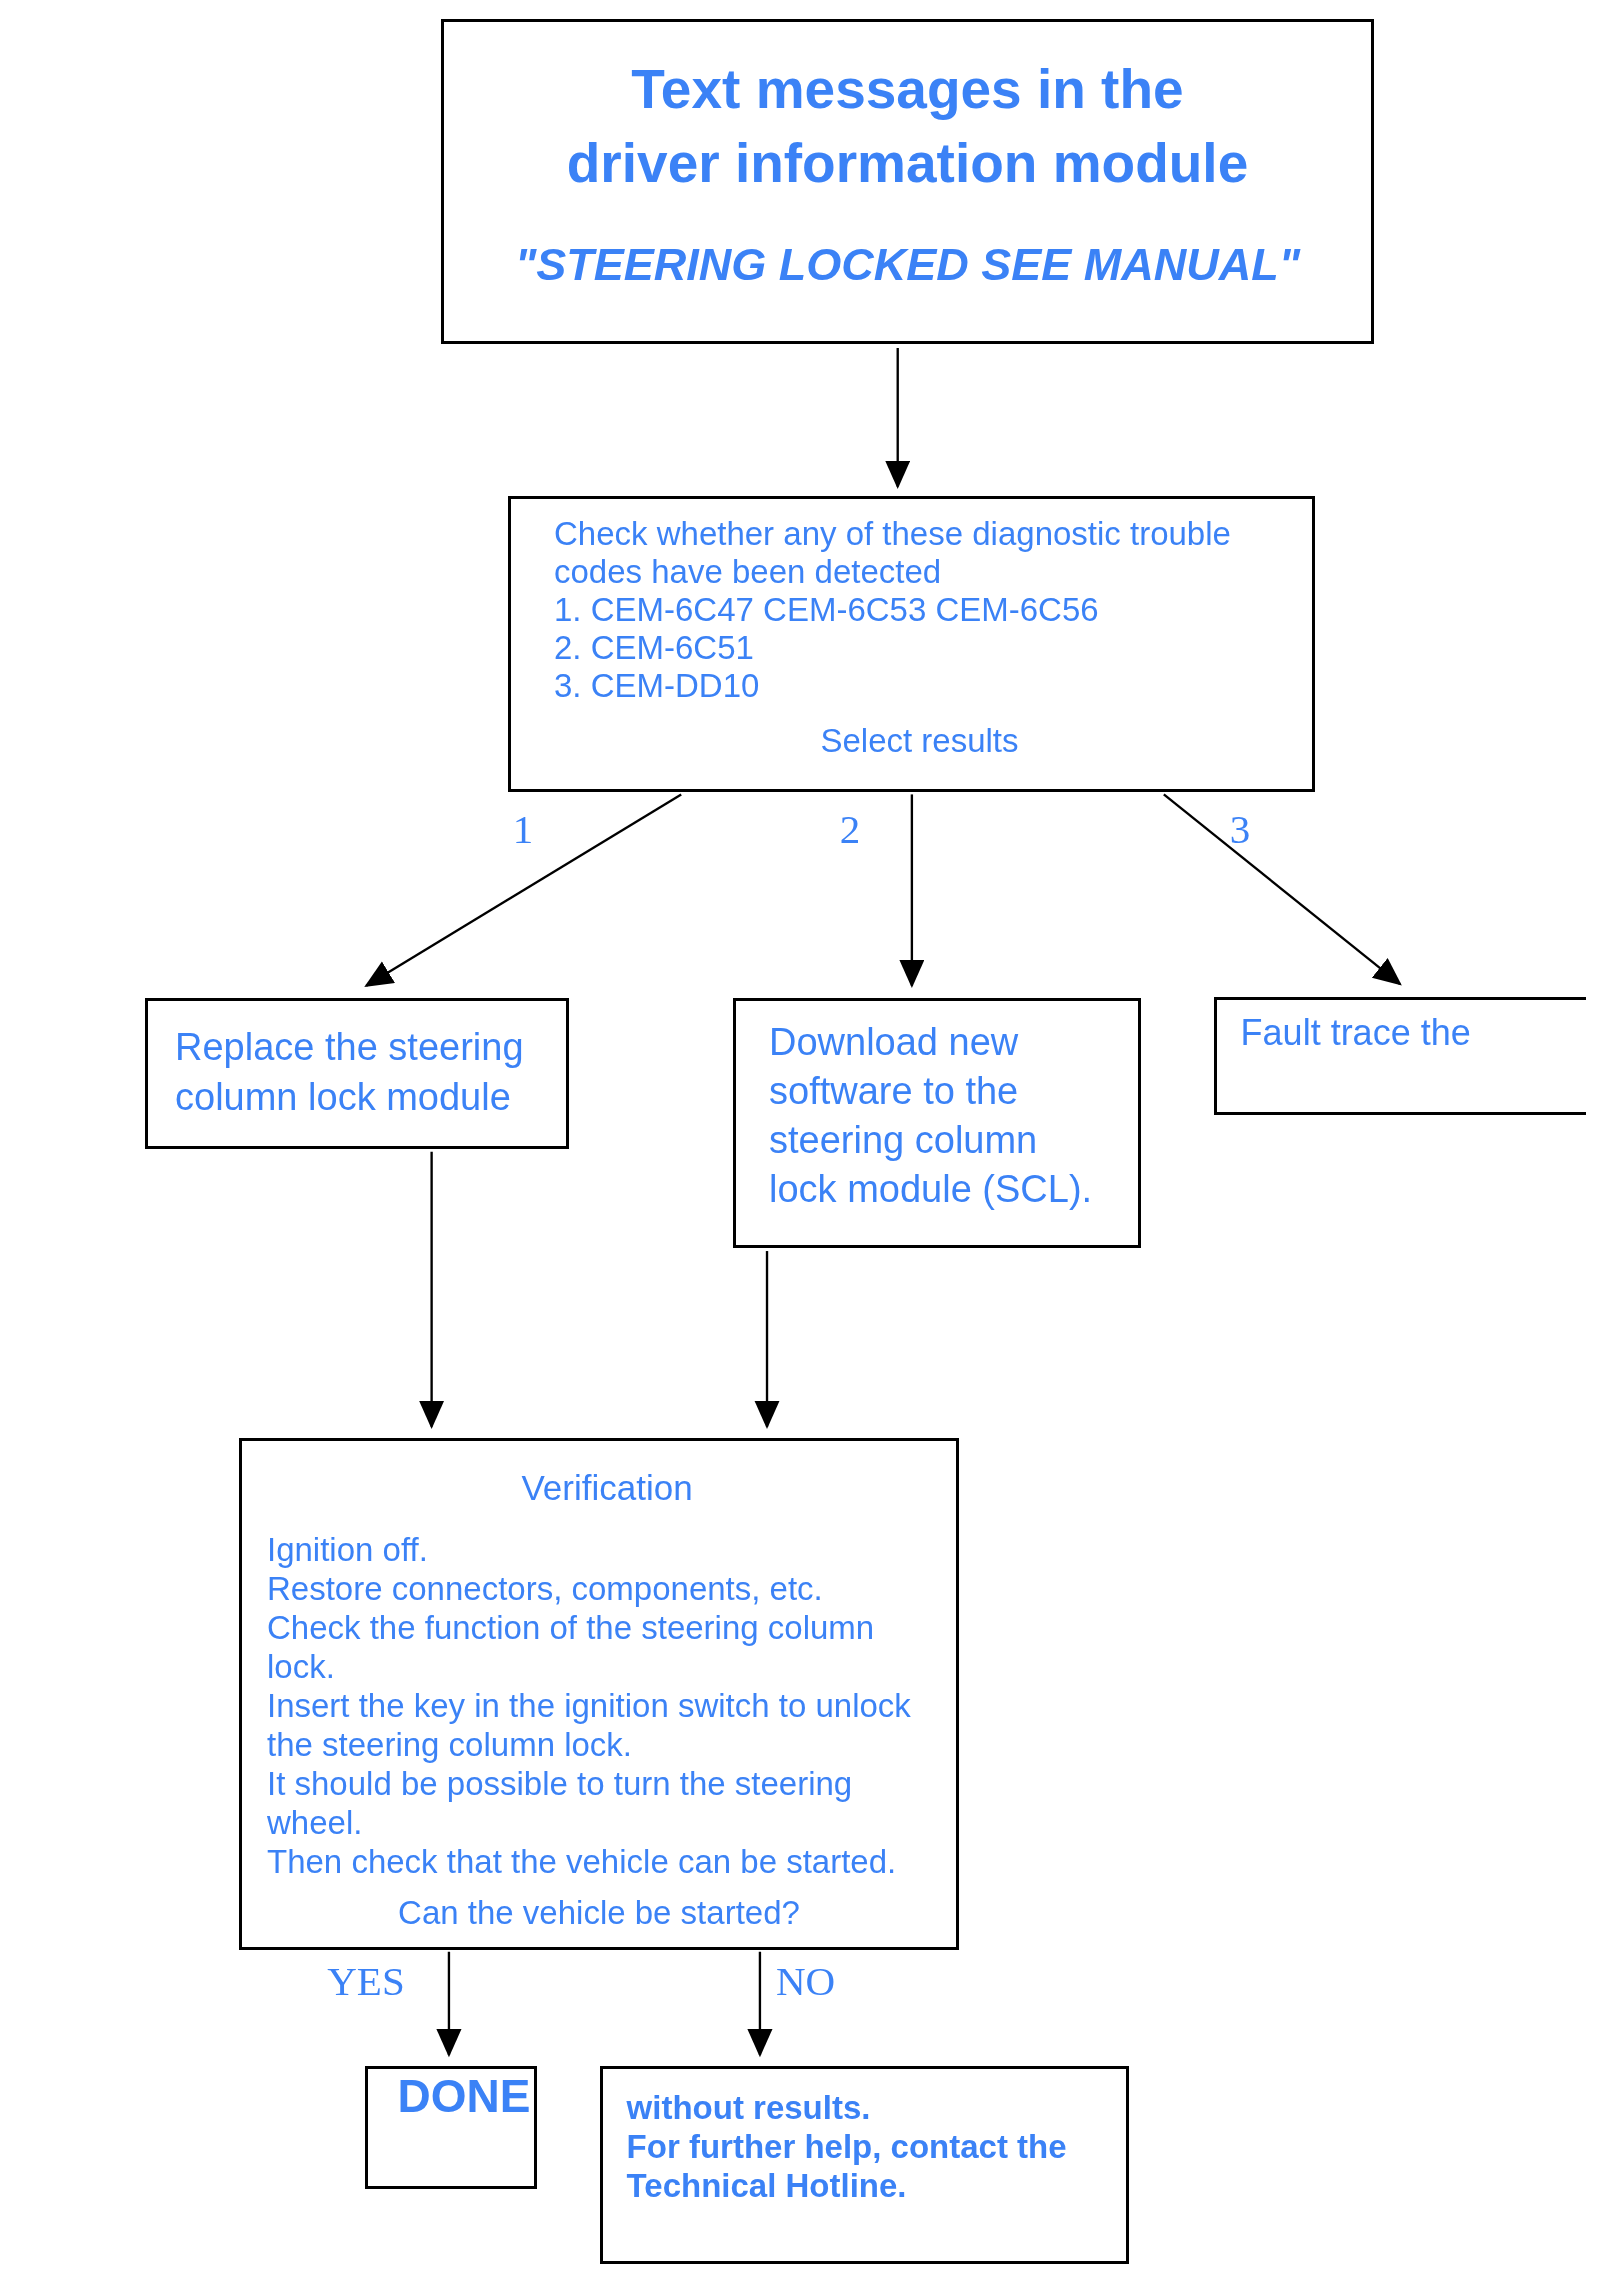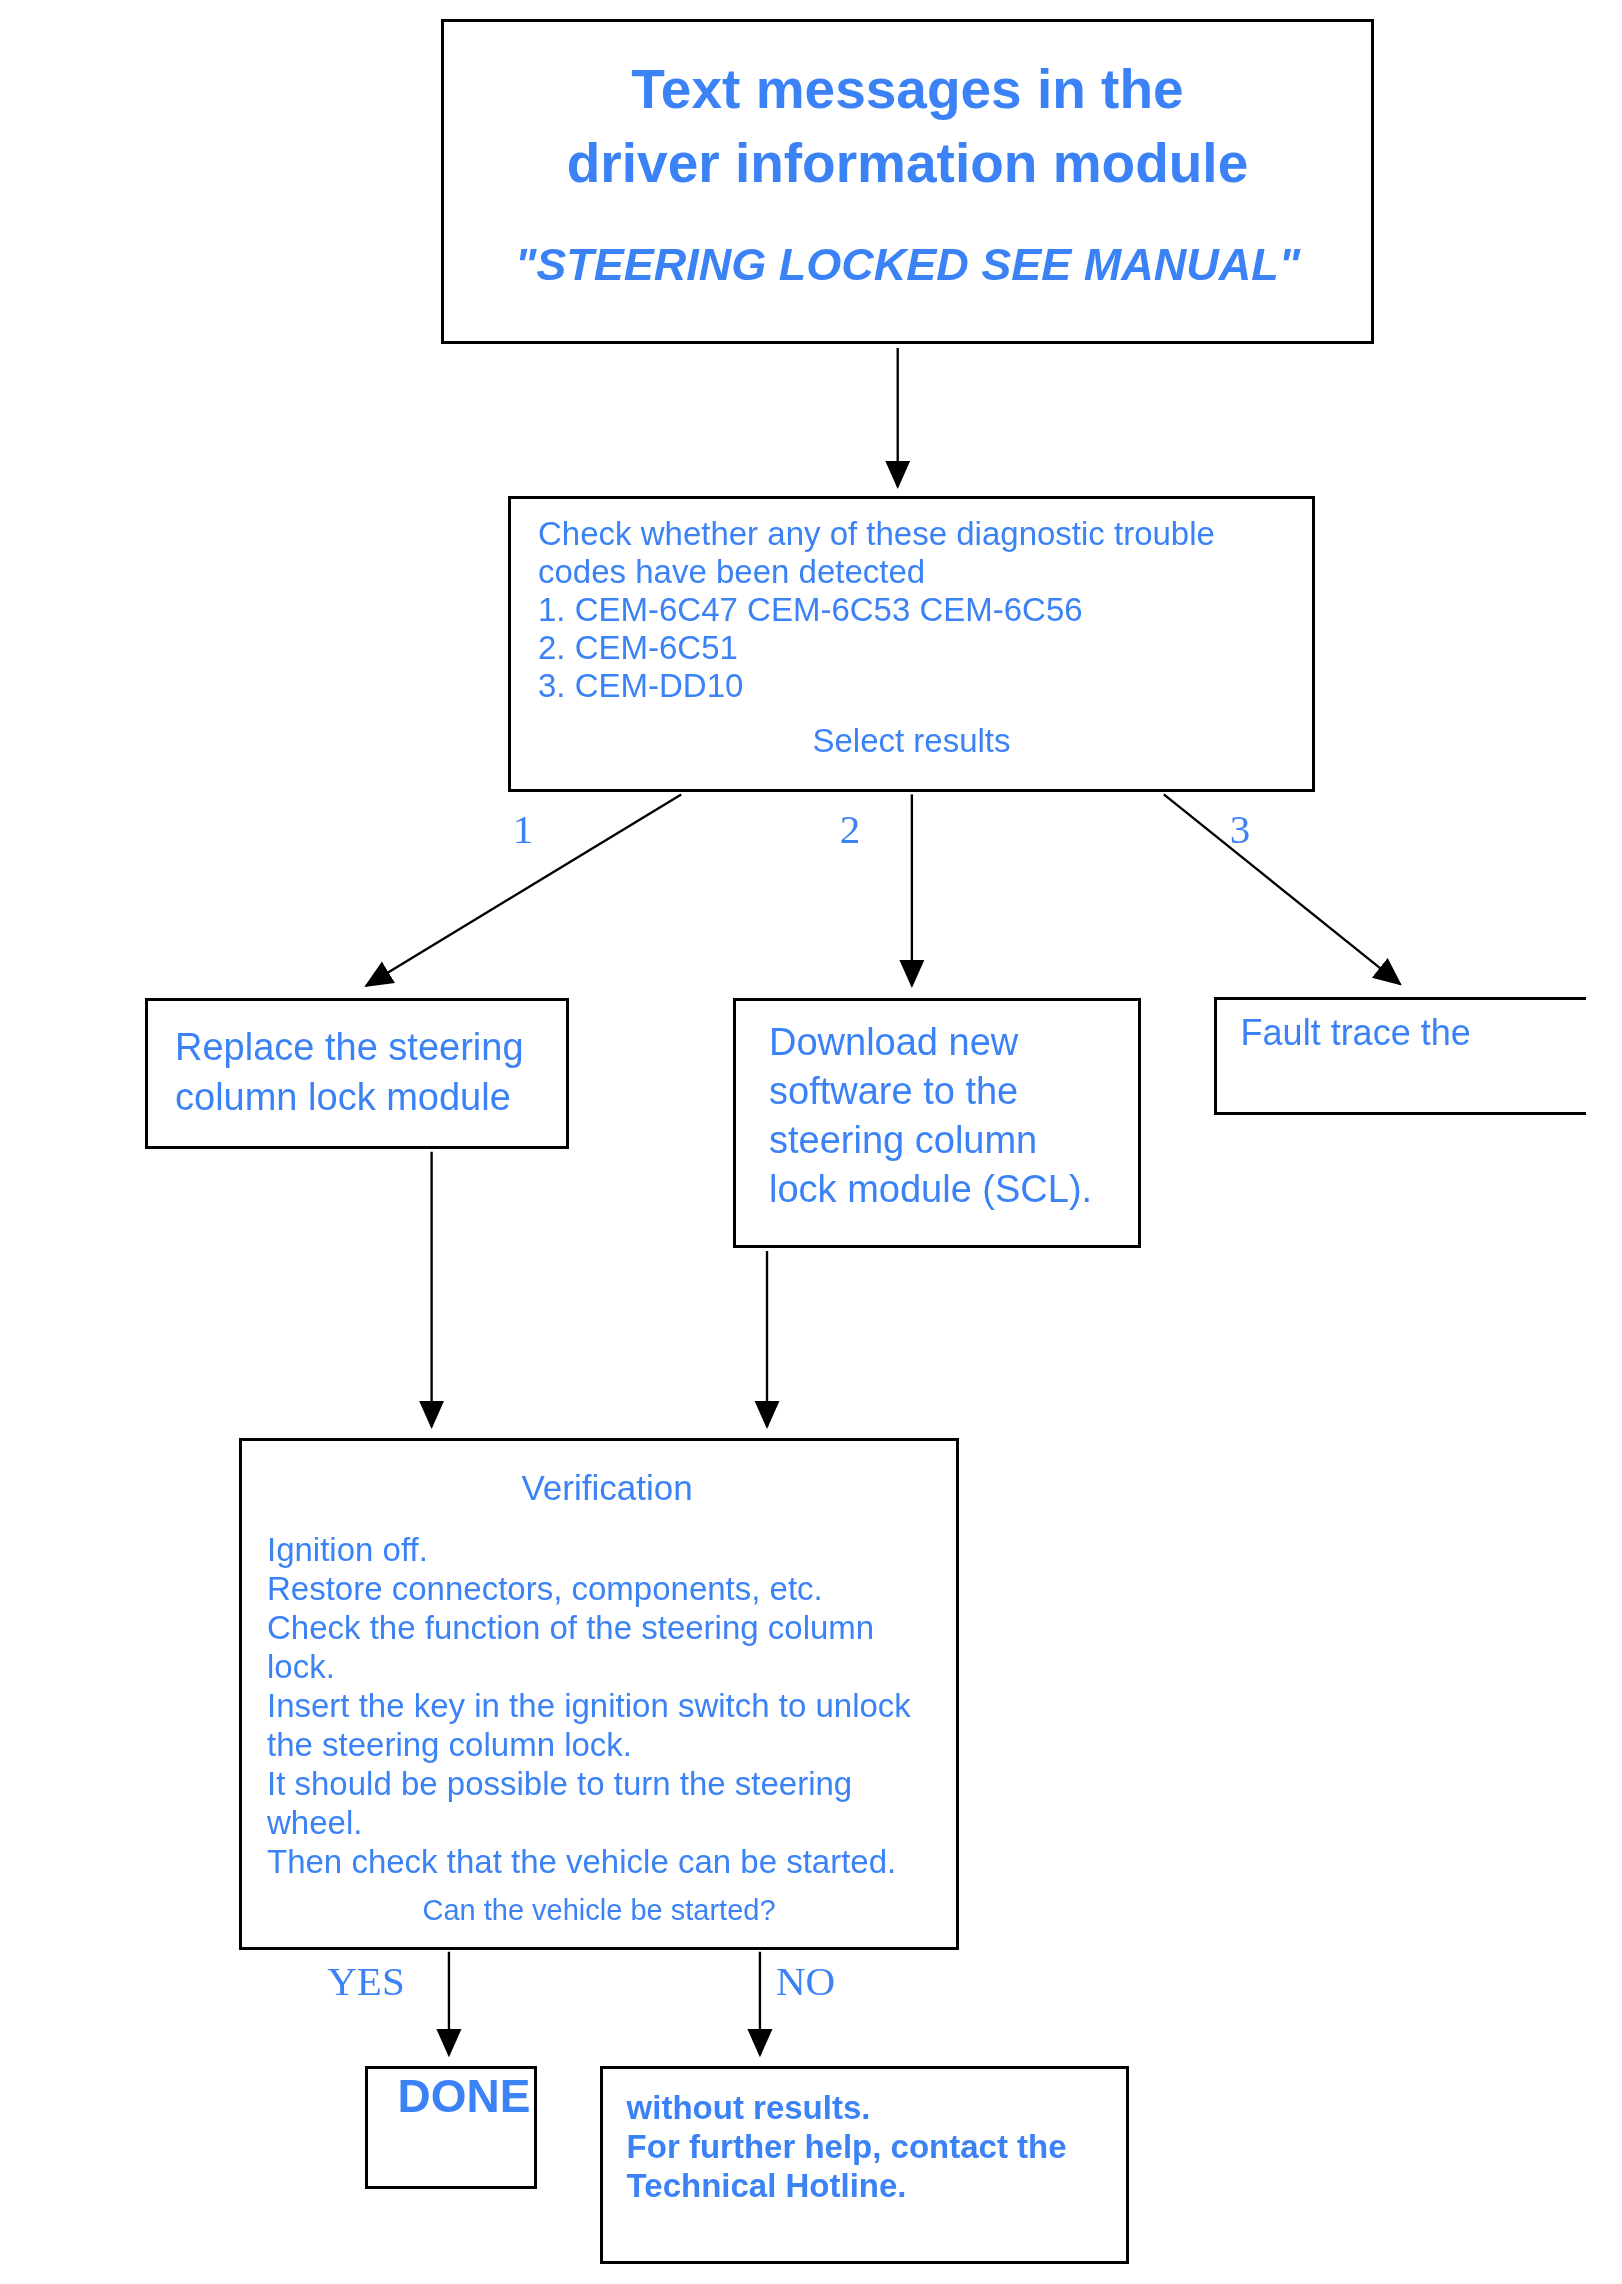--- a/index.html
+++ b/index.html
@@ -30,21 +30,21 @@
   }
 
   
   .title-box { left: 441px; top: 19px; width: 933px; height: 325px; text-align: center; }
   .title-line { font-size: 55px; font-weight: bold; line-height: 74px; }
   .title-box .title-wrap { padding-top: 30px; }
   .subtitle { margin-top: 39px; font-size: 45px; font-weight: bold; font-style: italic; }
 
   
   .check-box { left: 508px; top: 496px; width: 807px; height: 296px; }
-  .check-body { padding: 15.7px 27px 0 27px; font-size: 33px; line-height: 38px; }
+  .check-body { padding: 15.7px 27px 0 27px; font-size: 33px; line-height: 38px; margin-left: 16px; }
   .check-line { white-space: nowrap; }
   .select-prompt { margin-top: 17.3px; text-align: center; font-size: 33px; }
 
   
   .branch-label {
     position: absolute;
     width: 102px;
     text-align: center;
     font-family: "Liberation Serif", serif;
     font-size: 41px;
@@ -59,21 +59,21 @@
   .download-box { left: 697px;  top: 998px; width: 408px; height: 250px; margin-left: 36px; }
   .download-box .lines { padding: 17.3px 0 0 33px; font-size: 38px; line-height: 49px; }
   .fault-box    { left: 1214px; top: 997px; width: 387px; height: 118px; }
   .fault-box .lines { padding: 11px 0 0 23.6px; font-size: 36px; line-height: 44px; }
   .action-line { white-space: nowrap; }
 
   
   .verification-box { left: 239px; top: 1438px; width: 720px; height: 512px; }
   .verification-heading { padding-top: 27px; text-align: center; font-size: 35px; padding-left: 16px; }
   .verification-steps { margin-top: 22px; padding: 0 25px; font-size: 33px; line-height: 39px; }
-  .verification-question { margin-top: 12.6px; text-align: center; font-size: 29px; }
+  .verification-question { margin-top: 12.6px; text-align: center; font-size: 33px; }
 
   
   .decision-label {
     position: absolute;
     font-family: "Liberation Serif", serif;
     font-size: 41px;
   }
   .yes-label { left: 299px; top: 1957px; width: 134px; text-align: center; }
   .no-label  { left: 776px; top: 1957px; width: 134px; text-align: left; }
 

